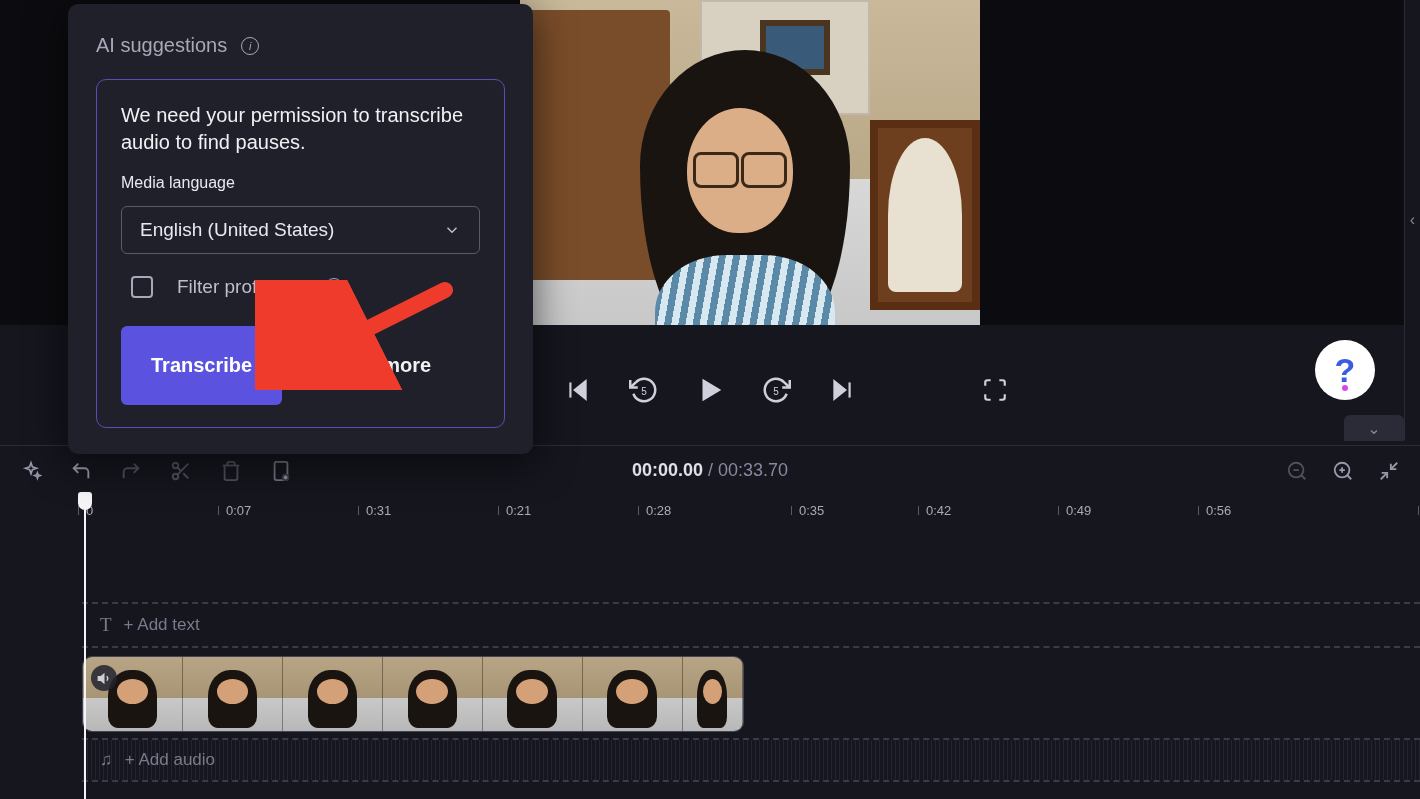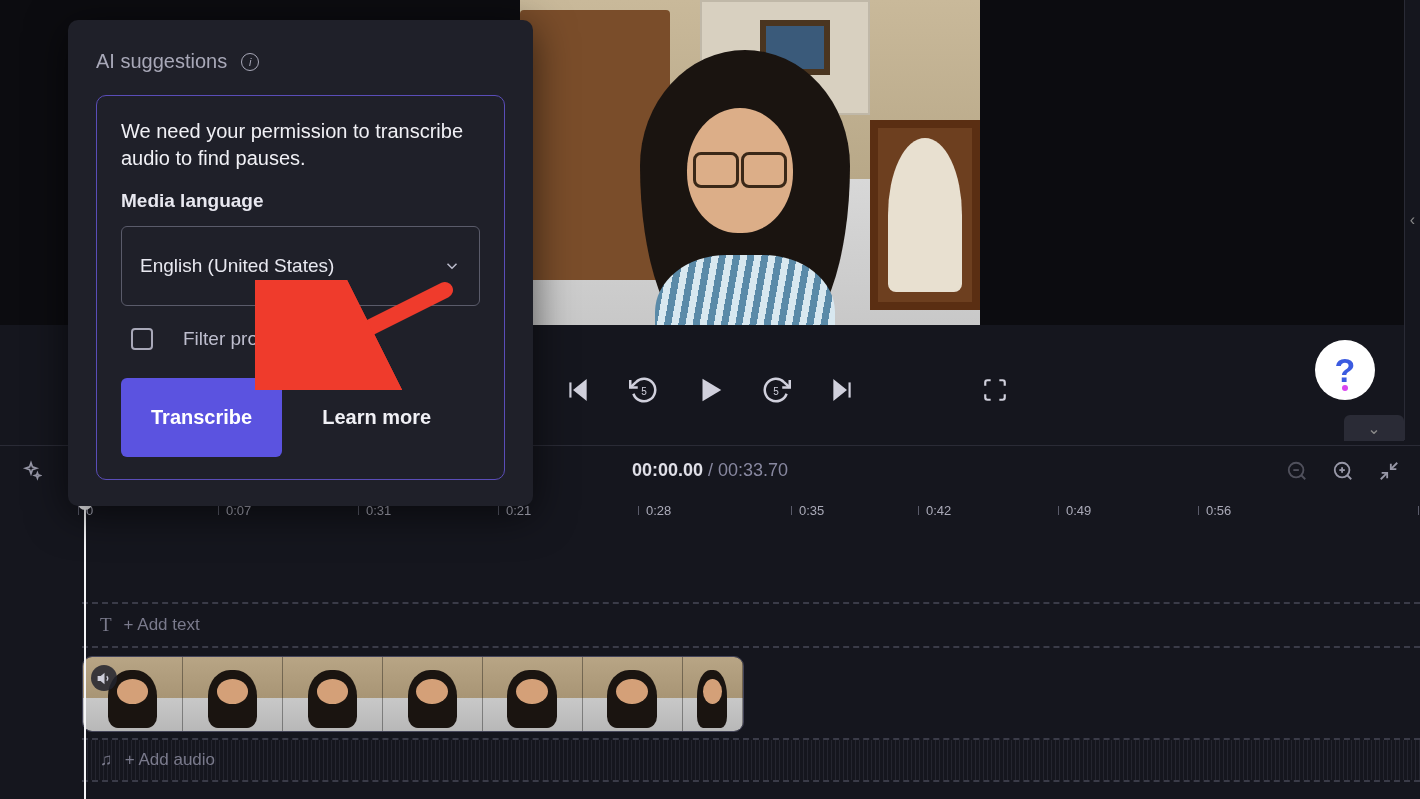--- a/index.html
+++ b/index.html
@@ -71,21 +71,21 @@
   position: absolute;
   right: 0; top: 0;
   width: 16px; height: 440px;
   background: #15161e;
   border-left: 1px solid #2a2b36;
   display:flex; align-items:center; justify-content:center;
 }
 
 .popup {
   position: absolute;
-  left: 68px; top: 20px;
+  left: 68px; top: 4px;
   width: 465px;
   background: #1f2029;
   border-radius: 10px;
   padding: 30px 28px 26px 28px;
   box-shadow: 0 8px 40px rgba(0,0,0,0.6);
   z-index: 50;
 }
 .popup-title {
   font-size: 20px;
   color: #a8a8b8;
@@ -109,41 +109,40 @@
   border-radius: 10px;
   padding: 22px 24px;
 }
 .perm-text {
   font-size: 20px;
   line-height: 1.35;
   color: #f0f0f5;
   margin-bottom: 18px;
 }
 .perm-label {
-  font-size: 19px;
+  font-size: 16px;
   color: #e8e8f0;
   margin-bottom: 14px;
-  font-weight: bold;
 }
 .lang-select {
   border: 1px solid #5a5b6a;
   border-radius: 6px;
-  padding: 28px 18px;
+  padding: 12px 18px;
   font-size: 19px;
   color: #e8e8f0;
   display: flex;
   justify-content: space-between;
   align-items: center;
   margin-bottom: 22px;
   cursor: pointer;
 }
 .check-row {
   display: flex;
   align-items: center;
-  gap: 30px;
+  gap: 24px;
   margin-bottom: 28px;
   padding-left: 10px;
 }
 .checkbox {
   width: 22px; height: 22px;
   border: 2px solid #a8a8b8;
   border-radius: 4px;
 }
 .check-label { font-size: 19px; color: #bebece; flex:0 0 auto; }
 .btn-row { display: flex; align-items: center; gap: 40px; }

